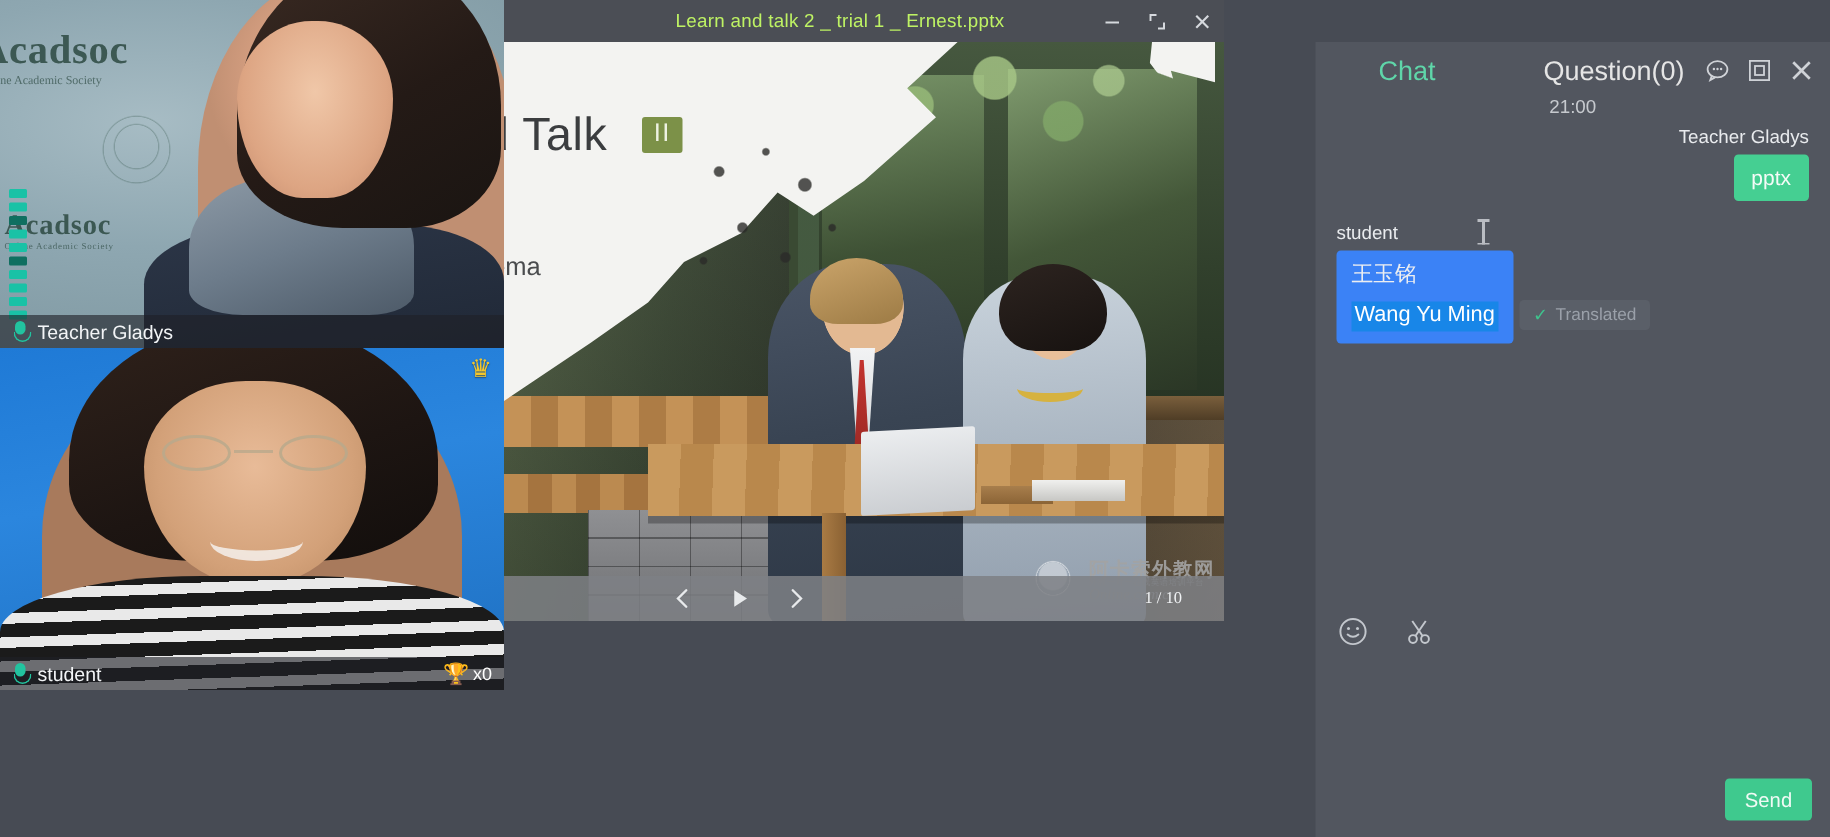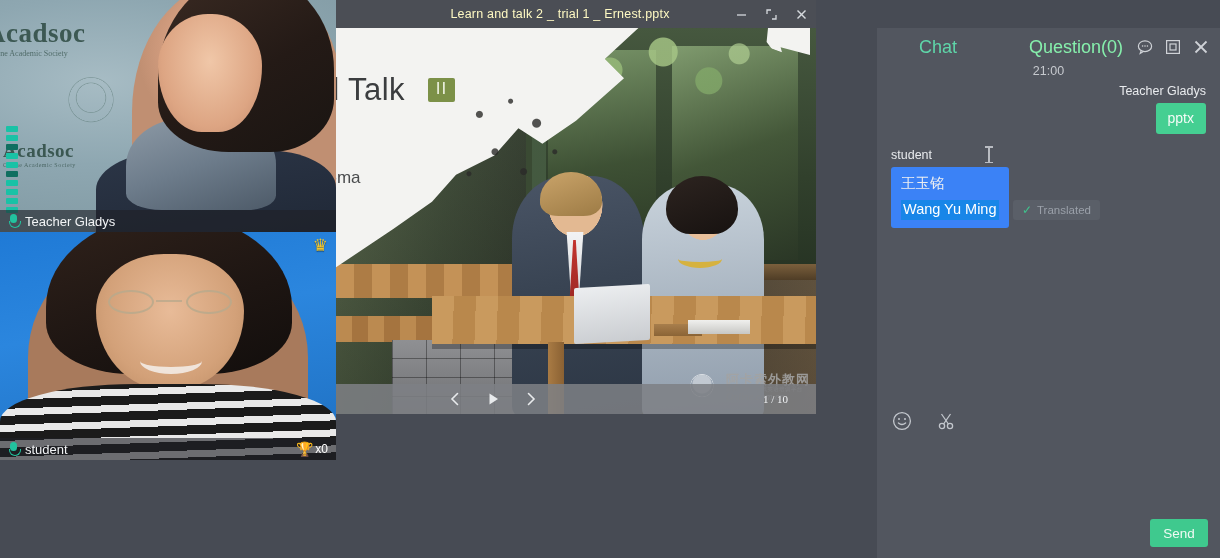--- a/index.html
+++ b/index.html
@@ -141,21 +141,21 @@
     text-shadow: 0 1px 1px rgba(0,0,0,.5); line-height: 1;
   }
 
   
   .pres-window { position: absolute; left: 336px; top: 0; width: 480px; height: 414px; }
   .pres-titlebar {
     position: absolute; left: 0; top: 0; width: 100%; height: 28px;
     background: #4b4e55; display: flex; align-items: center;
   }
   .pres-title {
-    flex: 1; text-align: center; color: #fef9c3; font-size: 12.5px;
+    flex: 1; text-align: center; color: #bef264; font-size: 12.5px;
     padding-left: 58px; letter-spacing: .2px;
   }
   .win-btns { display: flex; align-items: center; height: 28px; }
   .win-btn {
     width: 30px; height: 28px; display: flex; align-items: center; justify-content: center;
     color: #d6d9de;
   }
   .win-btn svg { display: block; }
 
   .pres-body { position: absolute; left: 0; top: 28px; width: 480px; height: 386px; overflow: hidden; }
@@ -304,21 +304,21 @@
   .chat-panel {
     position: absolute; left: 877px; top: 28px; width: 343px; height: 530px;
     background: #52565f;
   }
   .chat-tabs {
     position: absolute; left: 0; top: 0; width: 100%; height: 38px;
     display: flex; align-items: center;
   }
   .tab { font-size: 18px; padding: 0 8px; }
   .tab-chat { color: #5fd6a9; margin-left: 34px; }
-  .tab-question { color: #86efac; margin-left: 56px; }
+  .tab-question { color: #e5e5e5; margin-left: 56px; }
   .panel-icons { position: absolute; right: 10px; top: 10px; display: flex; align-items: center; gap: 10px; }
   .panel-icon { width: 18px; height: 18px; color: #cfd2d7; display:flex; align-items:center; justify-content:center; }
 
   .chat-time { position: absolute; top: 36px; left: 0; width: 100%; text-align: center;
     color: #c6c9ce; font-size: 12.5px; }
 
   .chat-body { position: absolute; left: 0; top: 56px; width: 100%; height: 316px; padding: 0 14px; }
 
   .msg { margin-bottom: 6px; }
   .msg-name { font-size: 12.5px; color: #e9ebee; margin-bottom: 5px; }

